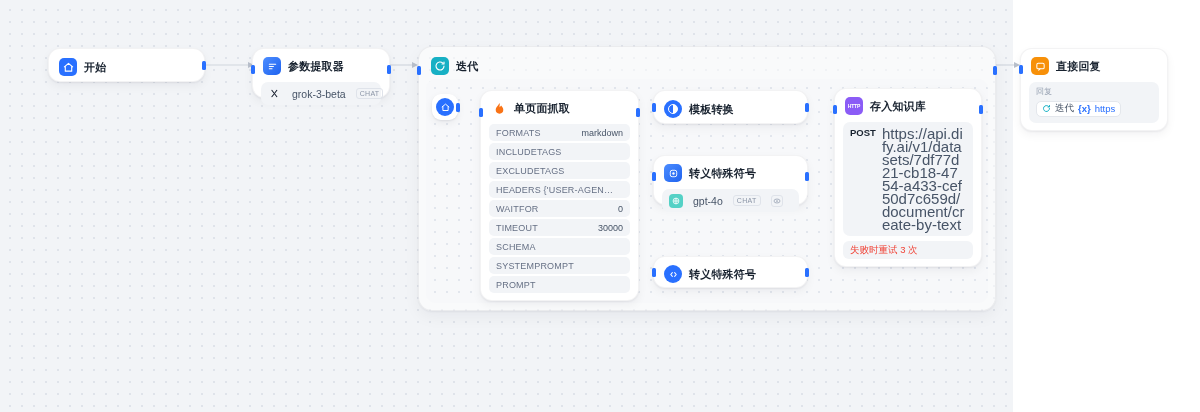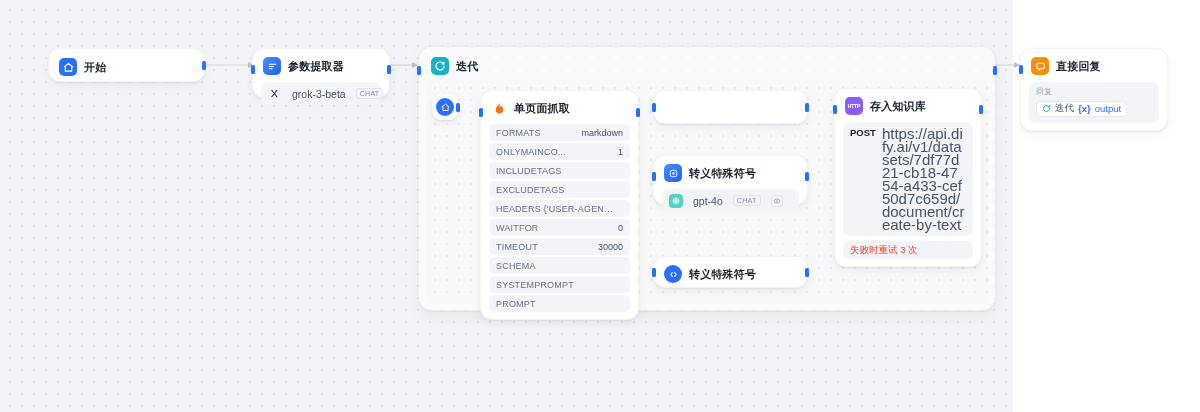--- a/index.html
+++ b/index.html
@@ -343,24 +343,20 @@
         </svg>
       </span>
       <span class="node-title">单页面抓取</span>
     </div>
     <div class="params" id="scrape-params">
         <div class="prow">
           <span class="pkey">FORMATS</span>
           <span class="pval">markdown</span>
         </div>
         <div class="prow">
-          <span class="pkey">ONLYMAINCO...</span>
-          <span class="pval">1</span>
-        </div>
-        <div class="prow">
           <span class="pkey">INCLUDETAGS</span>
           <span class="pval"></span>
         </div>
         <div class="prow">
           <span class="pkey">EXCLUDETAGS</span>
           <span class="pval"></span>
         </div>
         <div class="prow wide">
           <span class="pkey">HEADERS {'User-Agent': 'Mozilla/...</span>
           <span class="pval"></span>
@@ -384,20 +380,29 @@
         <div class="prow">
           <span class="pkey">PROMPT</span>
           <span class="pval"></span>
         </div>
       </div>
     <span class="port l port-top" style="top:17px;"></span>
     <span class="port r port-top" style="top:17px;"></span>
   </div>
 
   <div class="node" id="node-template" style="left:653px; top:90px; width:155px; height:34px; padding:8px;">
+    <div class="node-head">
+      <span class="ic ic-blue" style="border-radius:50%;">
+        <svg width="12" height="12" viewBox="0 0 24 24" fill="none">
+          <circle cx="12" cy="12" r="9" stroke="#fff" stroke-width="2"></circle>
+          <path d="M12 3a9 9 0 0 1 0 18z" fill="#fff"></path>
+        </svg>
+      </span>
+      <span class="node-title">模板转换</span>
+    </div>
     <span class="port l"></span>
     <span class="port r"></span>
   </div>
 
   <div class="node" id="node-llm" style="left:653px; top:155px; width:155px; height:50px;">
     <div class="node-head">
       <span class="ic ic-blue2">
         <svg width="11" height="11" viewBox="0 0 24 24" fill="none" stroke="#fff" stroke-width="2">
           <rect x="5" y="5" width="14" height="14" rx="4"></rect>
           <circle cx="12" cy="12" r="2.6" fill="#fff" stroke="none"></circle>
@@ -473,19 +478,19 @@
       <div class="answer-label">回复</div>
       <span class="var-chip">
         <span class="var-ic">
           <svg width="9" height="9" viewBox="0 0 24 24" fill="none" stroke="#17b0c4" stroke-width="2.6" stroke-linecap="round" stroke-linejoin="round">
             <path d="M20 12a8 8 0 1 1-2.3-5.6"></path>
               <path d="M20 4v4h-4"></path>
           </svg>
         </span>
         <span class="var-src">迭代</span>
         <span class="var-x">{x}</span>
-        <span class="var-name">output</span>
+        <span class="var-name">https</span>
       </span>
     </div>
     <span class="port l port-top" style="top:16px;"></span>
   </div>
 
 </div>
 
 </body></html>

